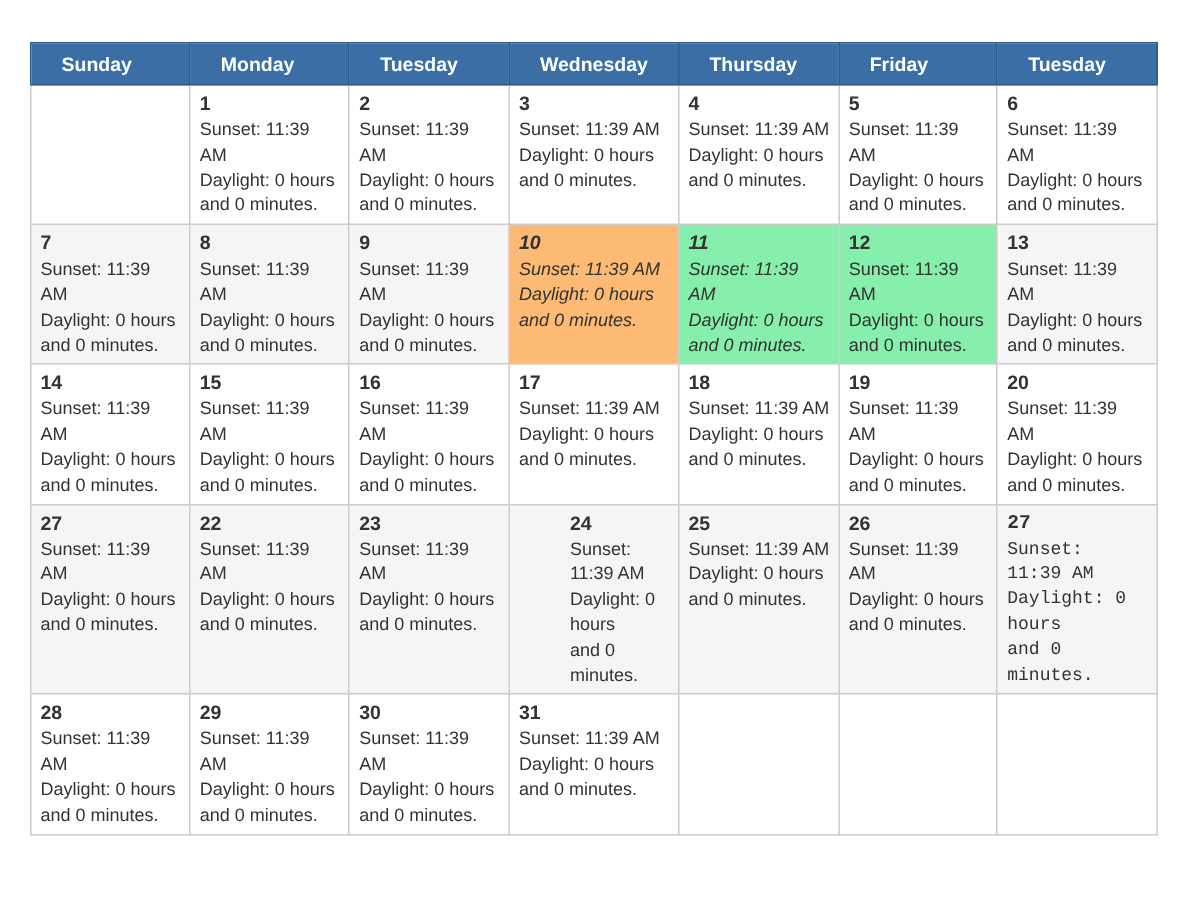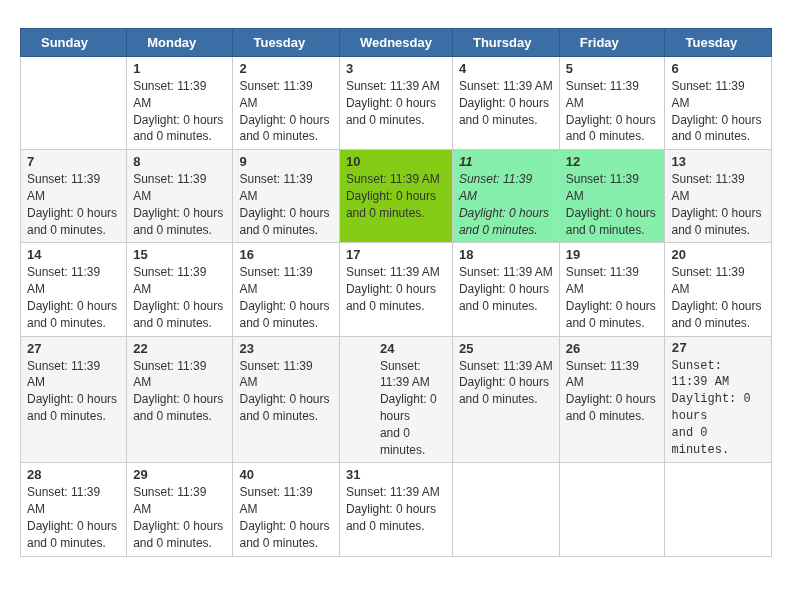--- a/index.html
+++ b/index.html
@@ -146,21 +146,21 @@
             <div class="day-info">Sunset: 11:39 AM<br>Daylight: 0 hours<br>and 0 minutes.</div>
           </td>
           <td style="background: rgb(245, 245, 245);">
             <span class="day-number">8</span>
             <div class="day-info">Sunset: 11:39 AM<br>Daylight: 0 hours<br>and 0 minutes.</div>
           </td>
           <td style="background: rgb(245, 245, 245);">
             <span class="day-number">9</span>
             <div class="day-info">Sunset: 11:39 AM<br>Daylight: 0 hours<br>and 0 minutes.</div>
           </td>
-          <td style="background: #84cc16;">
+          <td style="background: #fdba74; font-style: italic;">
             <span class="day-number">10</span>
             <div class="day-info">Sunset: 11:39 AM<br>Daylight: 0 hours<br>and 0 minutes.</div>
           </td>
           <td style="background: #86efac; font-style: italic;">
             <span class="day-number">11</span>
             <div class="day-info">Sunset: 11:39 AM<br>Daylight: 0 hours<br>and 0 minutes.</div>
           </td>
           <td style="background: #86efac;">
             <span class="day-number">12</span>
             <div class="day-info">Sunset: 11:39 AM<br>Daylight: 0 hours<br>and 0 minutes.</div>
@@ -233,21 +233,21 @@
         <tr>
           <td>
             <span class="day-number">28</span>
             <div class="day-info">Sunset: 11:39 AM<br>Daylight: 0 hours<br>and 0 minutes.</div>
           </td>
           <td>
             <span class="day-number">29</span>
             <div class="day-info">Sunset: 11:39 AM<br>Daylight: 0 hours<br>and 0 minutes.</div>
           </td>
           <td>
-            <span class="day-number">40</span>
+            <span class="day-number">30</span>
             <div class="day-info">Sunset: 11:39 AM<br>Daylight: 0 hours<br>and 0 minutes.</div>
           </td>
           <td>
             <span class="day-number">31</span>
             <div class="day-info">Sunset: 11:39 AM<br>Daylight: 0 hours<br>and 0 minutes.</div>
           </td>
           <td class="empty-cell"></td>
           <td class="empty-cell"></td>
           <td class="empty-cell"></td>
         </tr>

